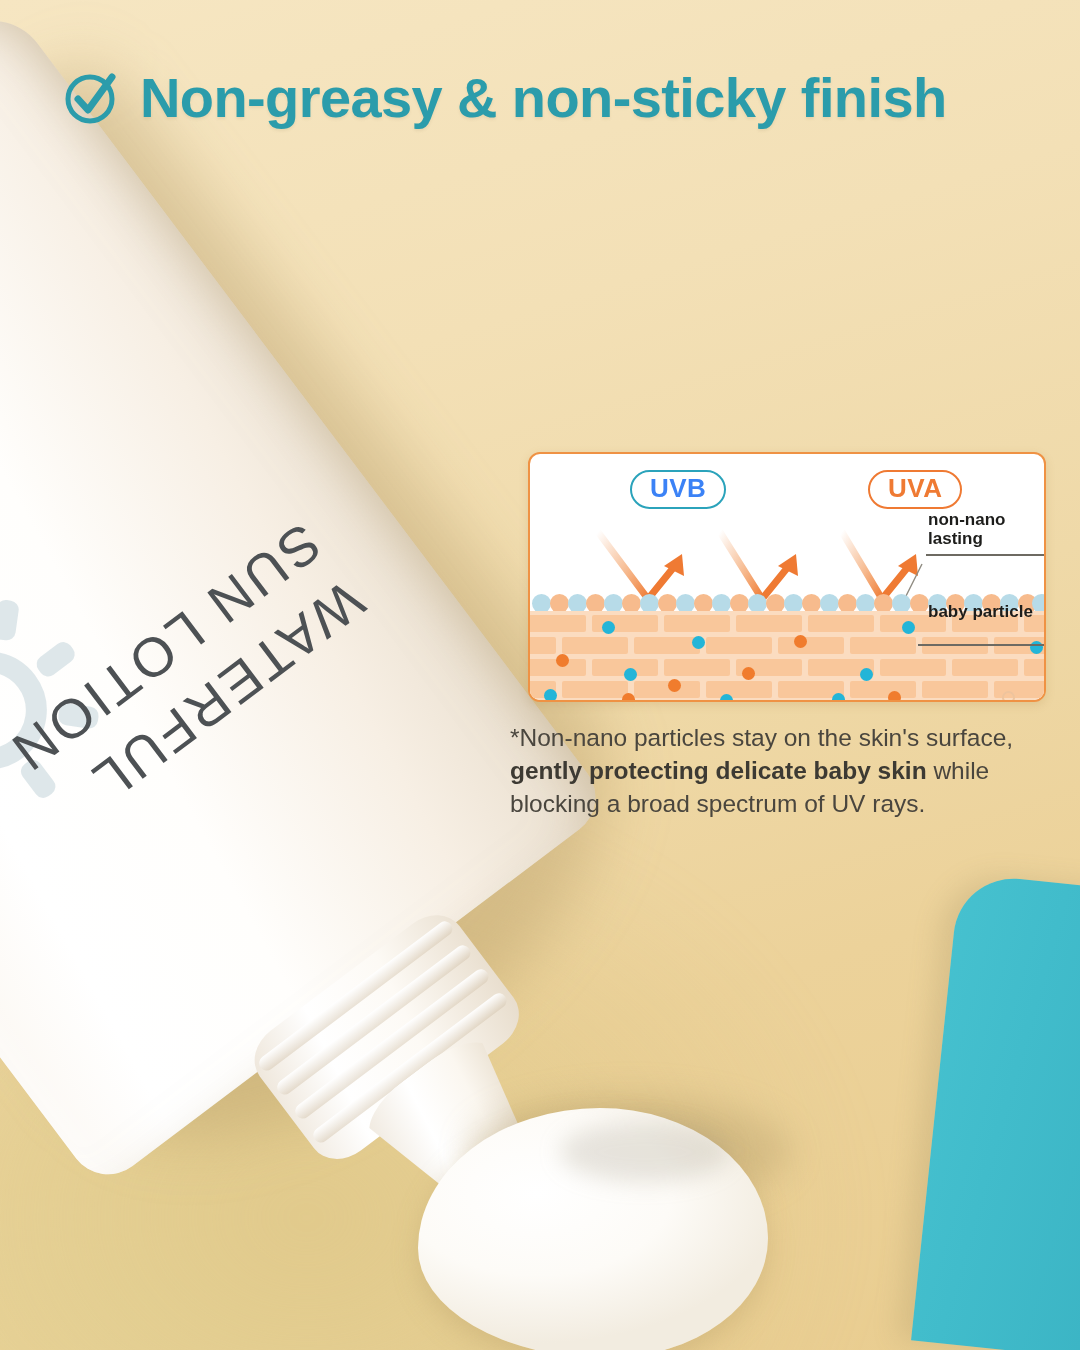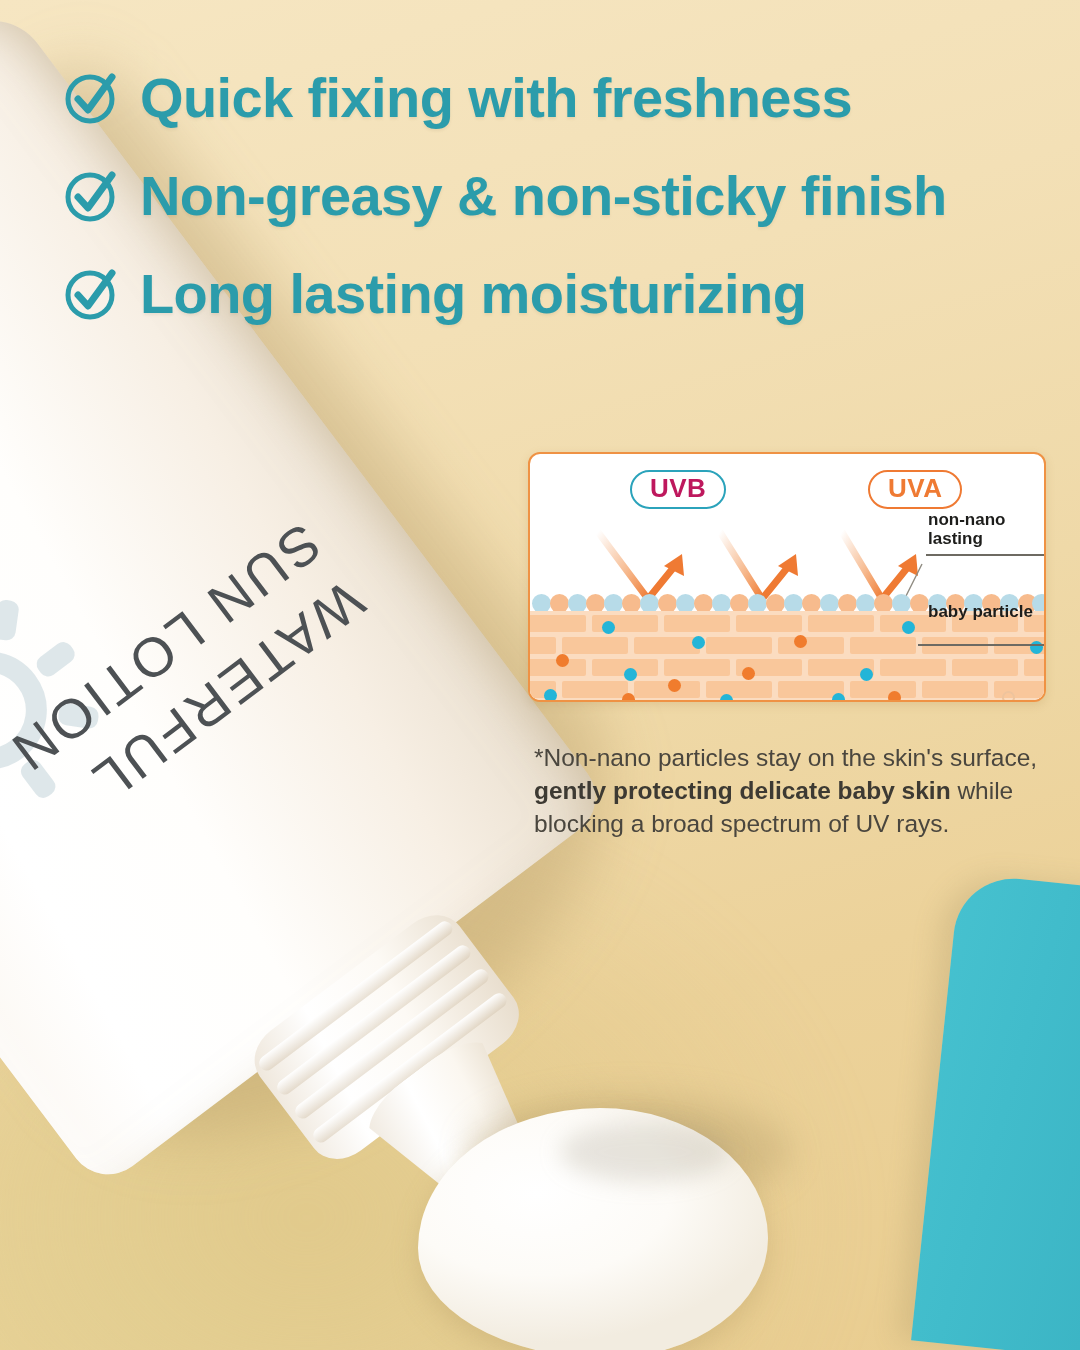--- a/index.html
+++ b/index.html
@@ -234,21 +234,21 @@
   }
   .badge {
     position: absolute;
     padding: 2px 18px 4px;
     border-radius: 20px;
     font-size: 26px;
     font-weight: 700;
     letter-spacing: .5px;
     line-height: 1.12;
   }
-  .badge-uvb { left: 100px; border: 2.5px solid #2ba3bb; color: #be185d; }
+  .badge-uvb { left: 100px; border: 2.5px solid #2ba3bb; color: #3b82f6; }
   .badge-uva { left: 338px; border: 2.5px solid #ef7a33; color: #ef7a33; }
 
   .arrows { position: absolute; left: 0; top: 0; width: 518px; height: 250px; }
 
   
   .particle-row {
     position: absolute;
     left: 0; top: 140px;
     width: 518px; height: 20px;
   }
@@ -285,27 +285,26 @@
   .label-nano   { left: 398px; top: 148px; }
   .label-rule {
     position: absolute;
     height: 2px;
     background: #6d6a62;
   }
 
   
   .caption {
     position: absolute;
-    left: 534px; top: 722px;
+    left: 510px; top: 722px;
     width: 510px;
     font-size: 24.5px;
     line-height: 1.34;
     color: #4a463e;
     z-index: 6;
-    margin-top: 20px;
   }
   .caption b { font-weight: 700; color: #3d3a33; }
 </style>
 </head>
 <body>
 
 <div class="bg"></div>
 <div class="bg-floor"></div>
 
 <div class="bottle-wrap">
@@ -342,43 +341,29 @@
 </div>
 
 <div class="blob-shadow"></div>
 <div class="blob"></div>
 <div class="blob-hl"></div>
 <div class="teal-obj"></div>
 
 <div class="bullets">
 
 
-  <div class="bullet">
-    <svg class="check-icon" viewBox="0 0 60 60">
-      <circle cx="28" cy="32" r="22" fill="none" stroke="#2b9cab" stroke-width="5"></circle>
-      <path d="M16 32 L26 43 L50 10" fill="none" stroke="#2b9cab" stroke-width="7" stroke-linecap="round" stroke-linejoin="round"></path>
-    </svg>
-    <span class="bullet-label">Quick fixing with freshness</span>
-  </div>
 
   <div class="bullet">
     <svg class="check-icon" viewBox="0 0 60 60">
       <circle cx="28" cy="32" r="22" fill="none" stroke="#2b9cab" stroke-width="5"></circle>
       <path d="M16 32 L26 43 L50 10" fill="none" stroke="#2b9cab" stroke-width="7" stroke-linecap="round" stroke-linejoin="round"></path>
     </svg>
     <span class="bullet-label">Non-greasy &amp; non-sticky finish</span>
   </div>
 
-  <div class="bullet">
-    <svg class="check-icon" viewBox="0 0 60 60">
-      <circle cx="28" cy="32" r="22" fill="none" stroke="#2b9cab" stroke-width="5"></circle>
-      <path d="M16 32 L26 43 L50 10" fill="none" stroke="#2b9cab" stroke-width="7" stroke-linecap="round" stroke-linejoin="round"></path>
-    </svg>
-    <span class="bullet-label">Long lasting moisturizing</span>
-  </div>
 
 </div>
 
 <div class="uv-card">
 
   <div class="uv-badges">
     <span class="badge badge-uvb">UVB</span>
     <span class="badge badge-uva">UVA</span>
   </div>
 

